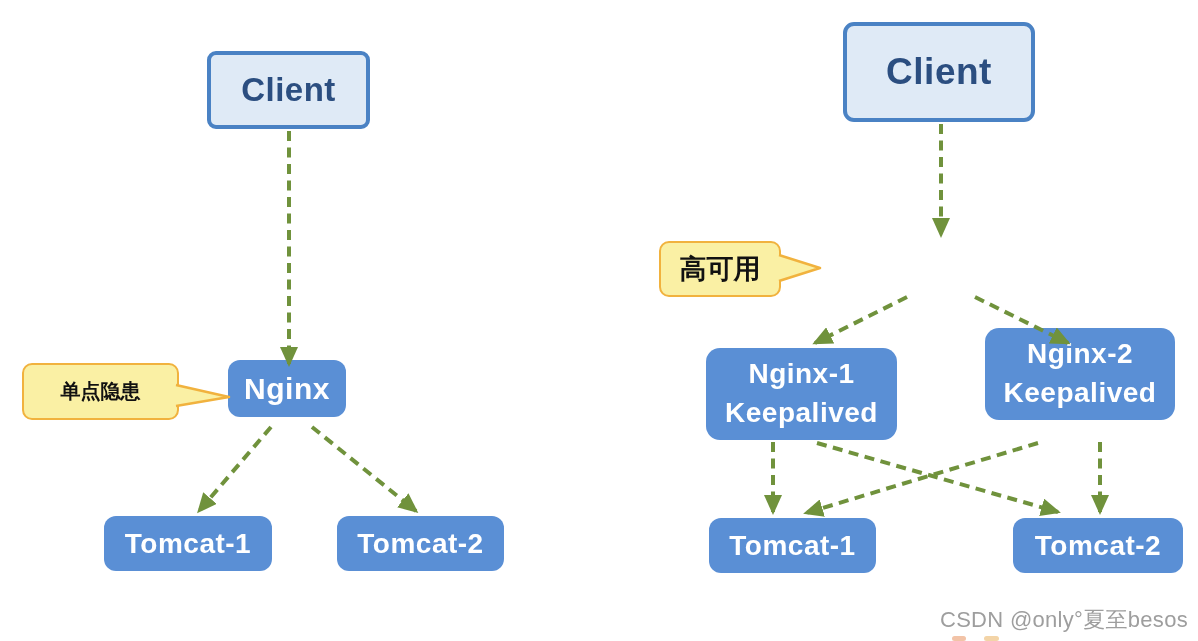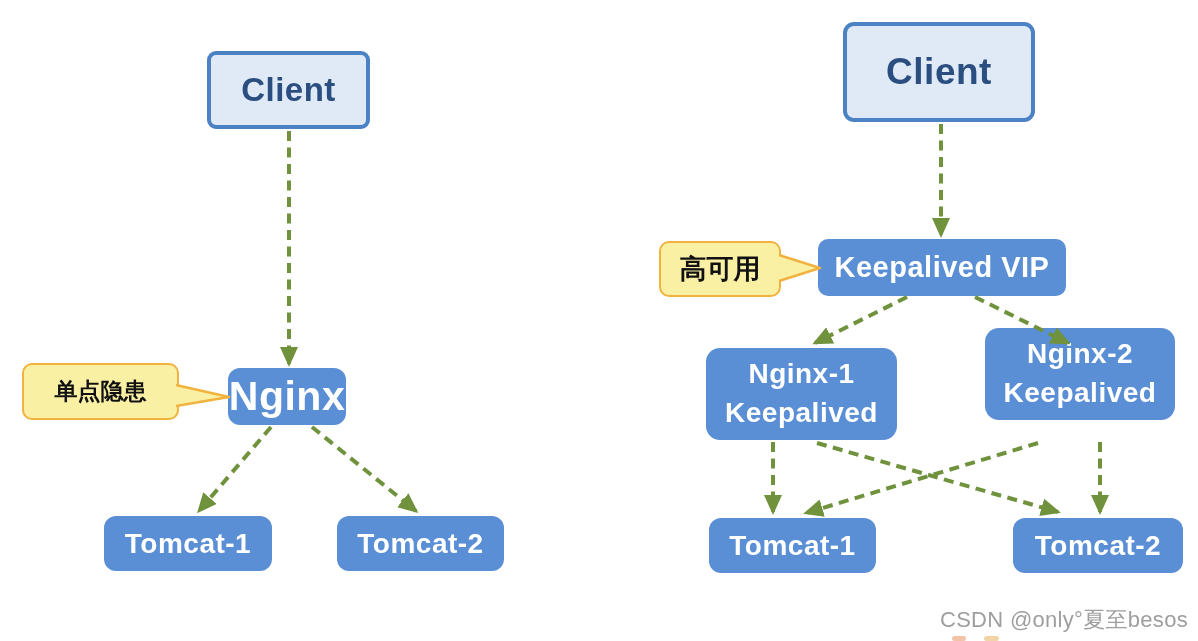--- a/index.html
+++ b/index.html
@@ -87,33 +87,32 @@
     <line class="conn" x1="817" y1="443" x2="1058" y2="512" marker-end="url(#ah)"></line>
     <line class="conn" x1="1038" y1="443" x2="806" y2="513" marker-end="url(#ah)"></line>
     <line class="conn" x1="1100" y1="442" x2="1100" y2="512" marker-end="url(#ah)"></line>
 
     <path class="tail" d="M176,385 L229,397 L176,406"></path>
     <path class="tail" d="M779,255 L820,268 L779,281"></path>
   </svg>
 
   <div class="node client" style="left:207px;top:51px;width:163px;height:78px;font-size:33px;">Client</div>
 
-  <div class="callout" style="left:22px;top:363px;width:157px;height:57px;font-size:23px;">单点隐患</div>
+  <div class="callout" style="left:22px;top:363px;width:157px;height:57px;font-size:20px;">单点隐患</div>
 
-  <div class="node" style="left:228px;top:368px;width:118px;height:57px;font-size:41px;">Nginx</div>
+  <div class="node" style="left:228px;top:360px;width:118px;height:57px;font-size:30px;">Nginx</div>
 
   <div class="node" style="left:104px;top:516px;width:168px;height:55px;font-size:28px;">Tomcat-1</div>
 
   <div class="node" style="left:337px;top:516px;width:167px;height:55px;font-size:28px;">Tomcat-2</div>
 
   <div class="node client" style="left:843px;top:22px;width:192px;height:100px;font-size:37px;border-radius:11px;">Client</div>
 
   <div class="callout" style="left:659px;top:241px;width:122px;height:56px;font-size:27px;">高可用</div>
 
-  <div class="node" style="left:818px;top:239px;width:248px;height:57px;font-size:29px;border-radius:10px;">Keepalived VIP</div>
 
   <div class="node two-line" style="left:706px;top:348px;width:191px;height:92px;font-size:28px;border-radius:14px;">
     <span>Nginx-1</span>
     <span>Keepalived</span>
   </div>
 
   <div class="node two-line" style="left:985px;top:328px;width:190px;height:92px;font-size:28px;border-radius:14px;">
     <span>Nginx-2</span>
     <span>Keepalived</span>
   </div>

